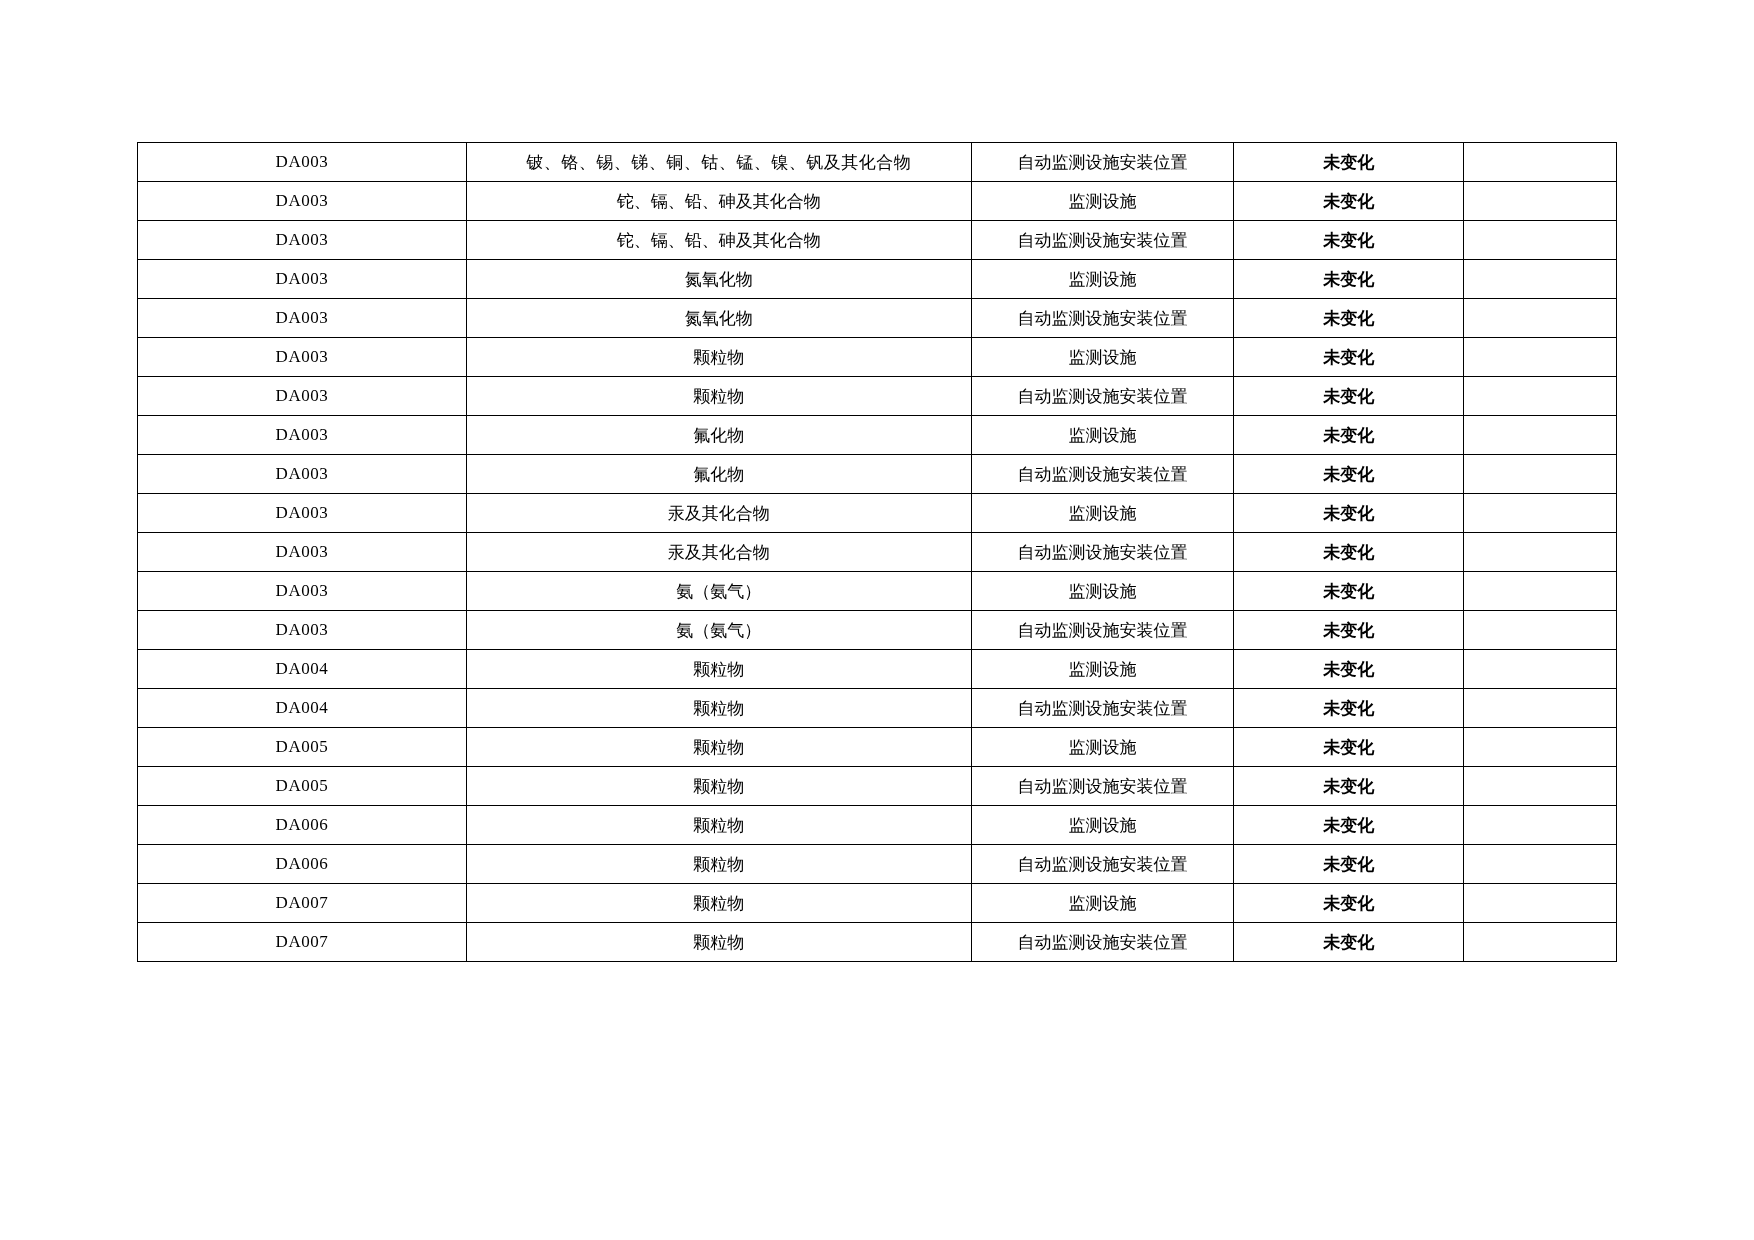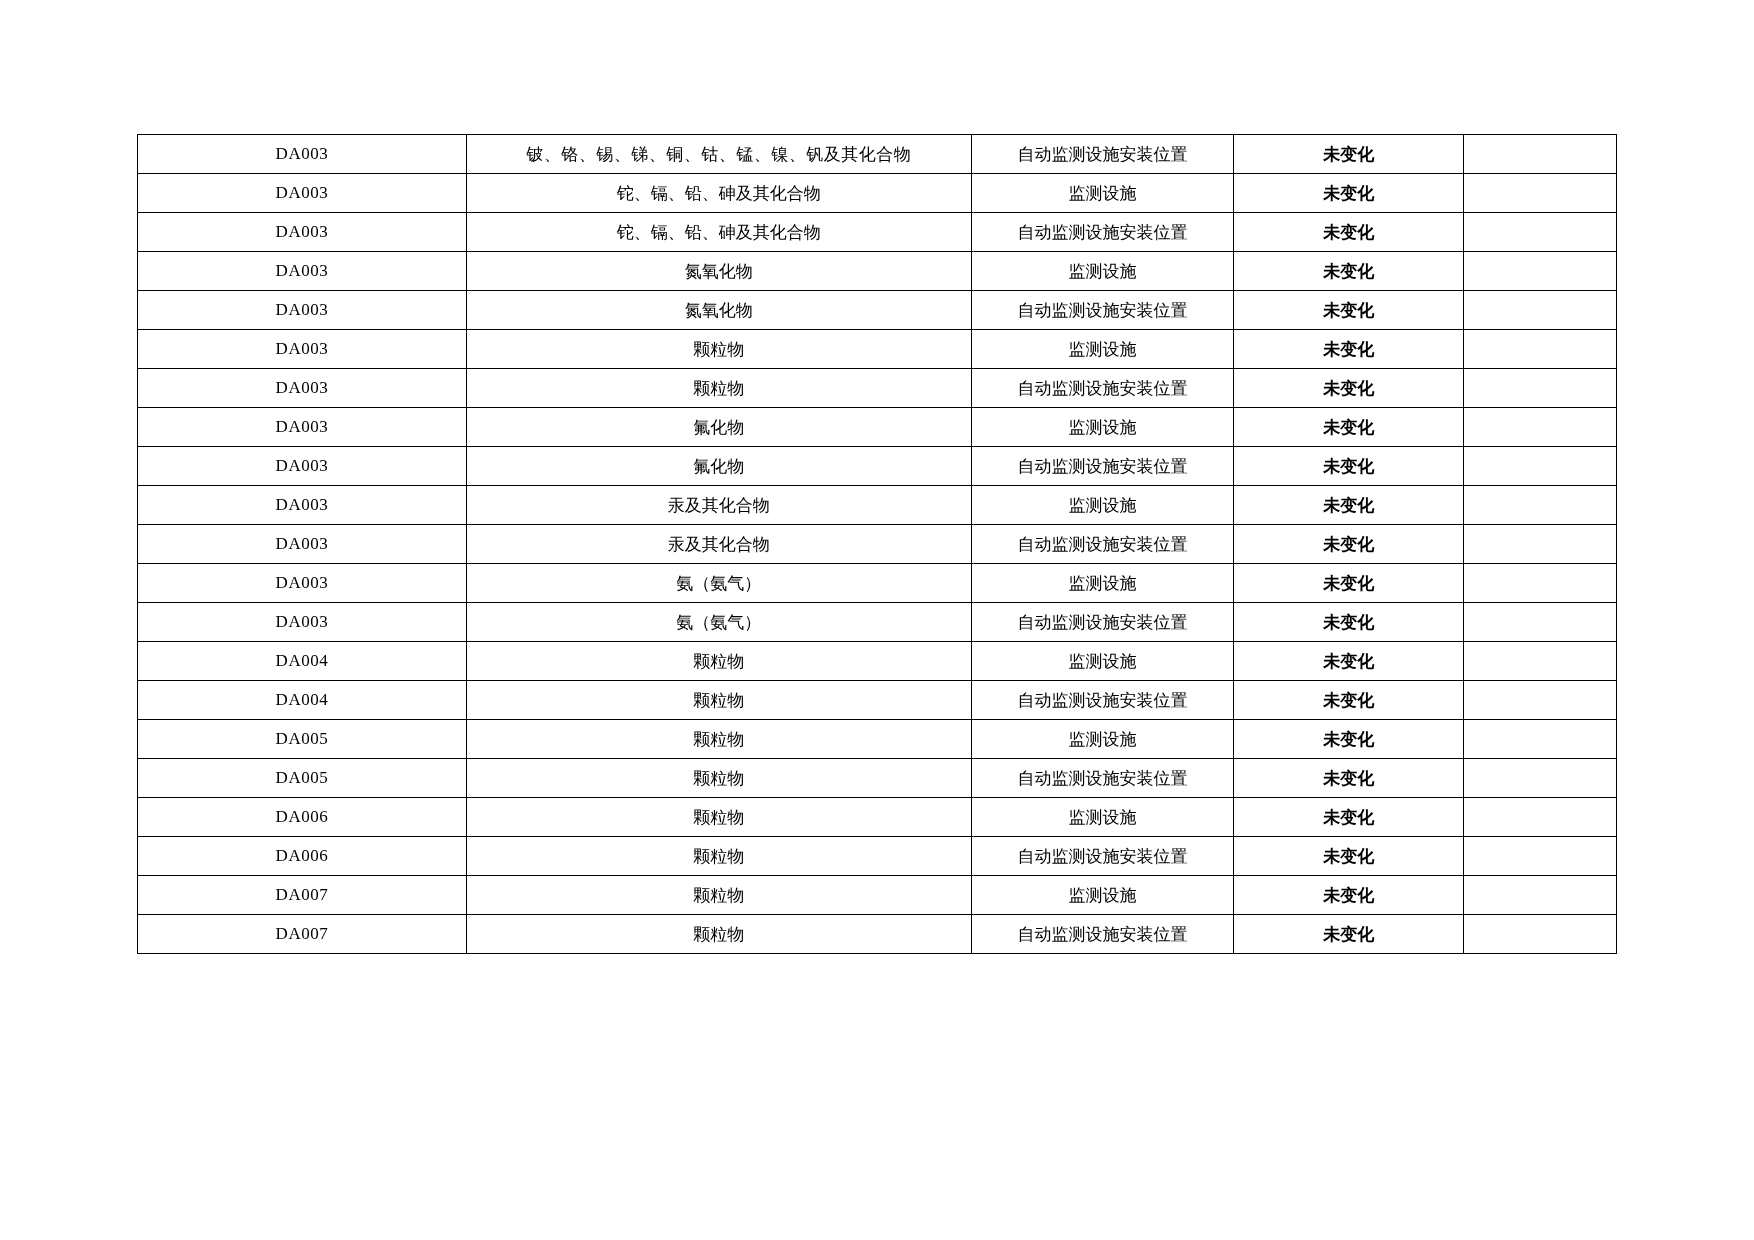--- a/index.html
+++ b/index.html
@@ -16,21 +16,21 @@
   .page {
     position: relative;
     width: 1754px;
     height: 1240px;
     background: #ffffff;
     box-sizing: border-box;
   }
   .table-wrap {
     position: absolute;
     left: 137px;
-    top: 134px;
+    top: 142px;
     width: 1472px;
   }
   table.data-table {
     border-collapse: collapse;
     width: 1480px;
     table-layout: fixed;
   }
   table.data-table td {
     border: 1px solid #000000;
     height: 38px;

